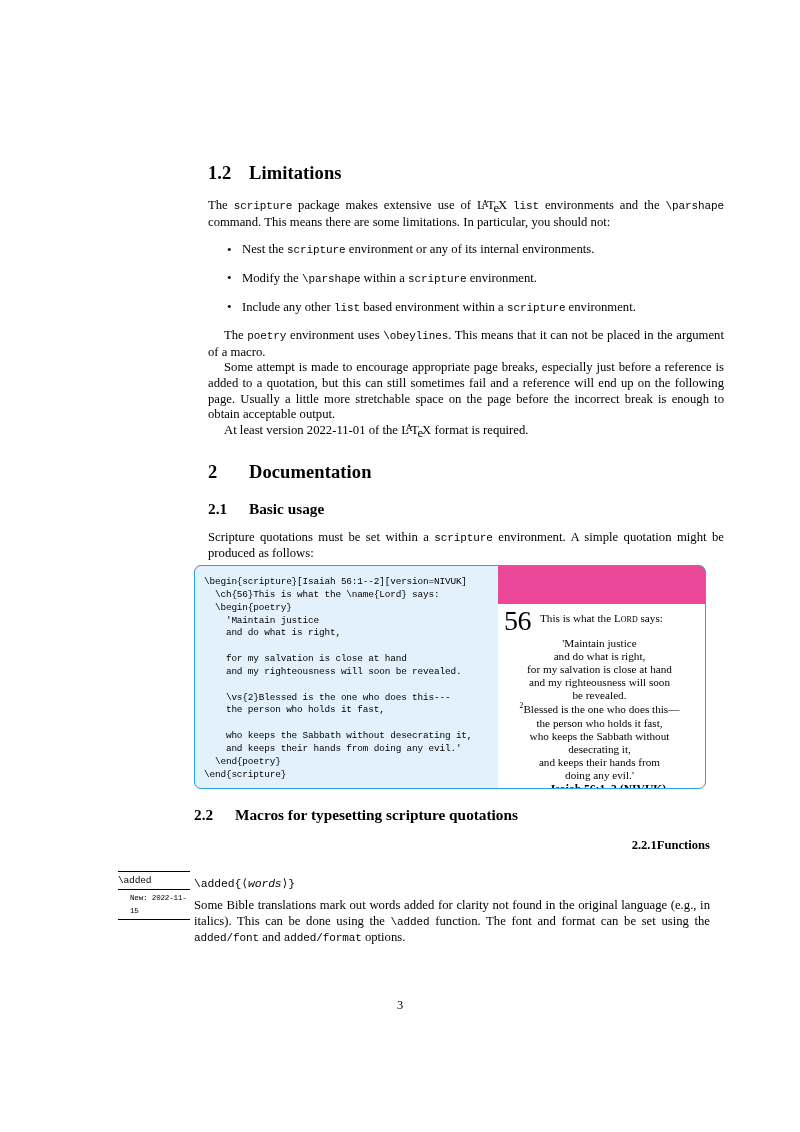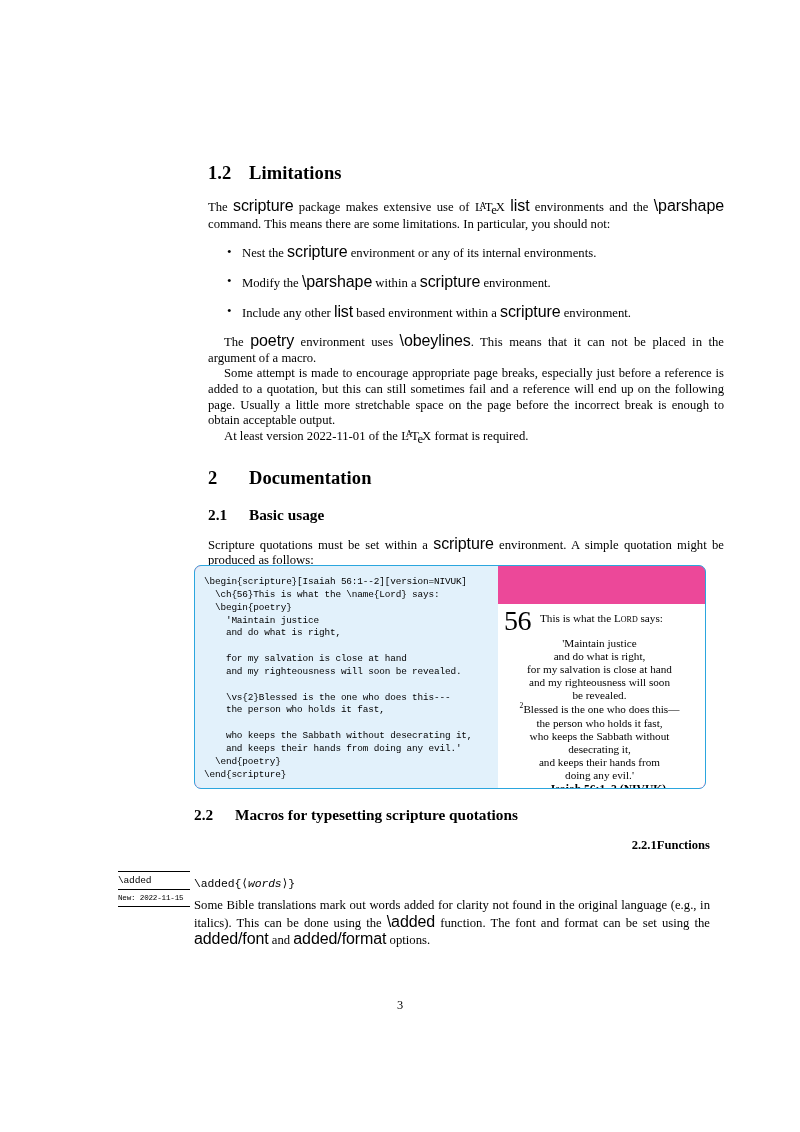--- a/index.html
+++ b/index.html
@@ -65,22 +65,22 @@
     font-size: 12.7px;
     line-height: 15.6px;
     margin: 0;
     text-align: justify;
     text-justify: inter-word;
     hyphens: manual;
   }
   p.indent { text-indent: 16px; }
 
   .tt {
-    font-family: Liberation Sans, sans-serif;
-    font-size: 16px;
+    font-family: Liberation Mono, monospace;
+    font-size: 11px;
     letter-spacing: -0.1px;
   }
 
   
   .latex { white-space: nowrap; font-size: 12.7px; }
   .latex .a {
     font-size: 9.3px;
     position: relative;
     top: -0.28em;
     margin-left: -0.33em;
@@ -211,20 +211,21 @@
     line-height: 14px;
     padding: 1.5px 0 1.5px 0;
     letter-spacing: -0.2px;
   }
   .mn-date {
     font-family: "Liberation Mono", "DejaVu Sans Mono", monospace;
     font-size: 7.6px;
     line-height: 13px;
     padding: 1.5px 0 1.5px 0;
     letter-spacing: -0.2px;
+    margin-left: 12px;
   }
 
   .macro-sig {
     position: absolute;
     left: 194px;
     top: 876px;
     font-family: "Liberation Mono", "DejaVu Sans Mono", monospace;
     font-size: 11.4px;
     letter-spacing: -0.1px;
   }

